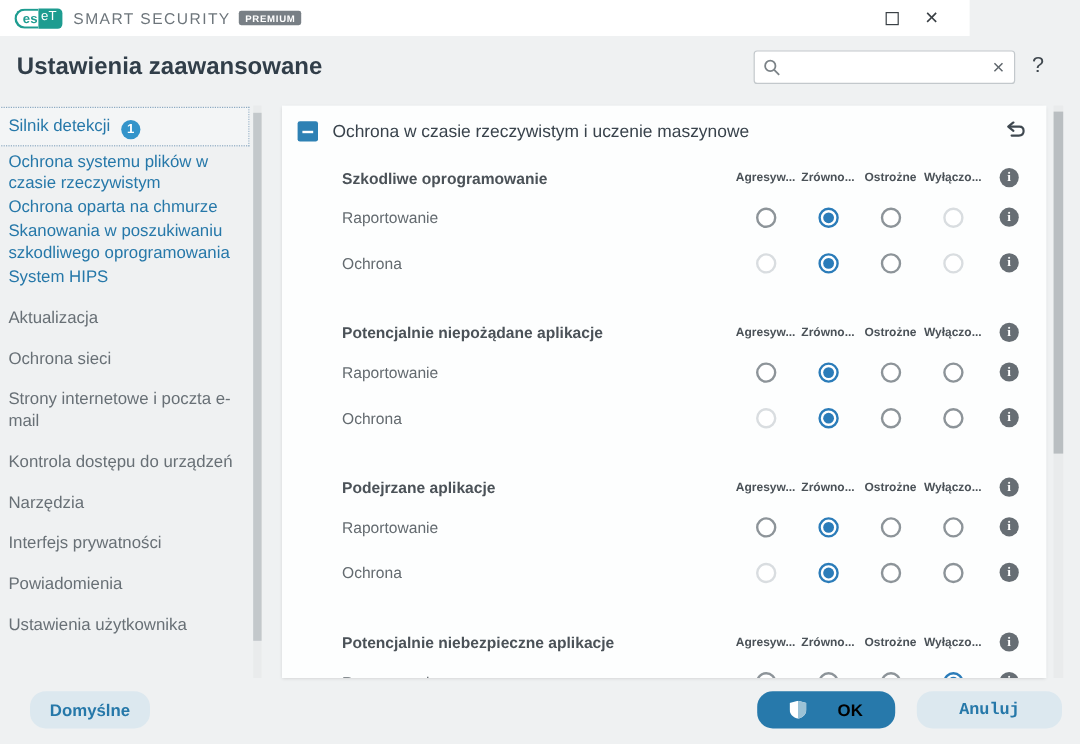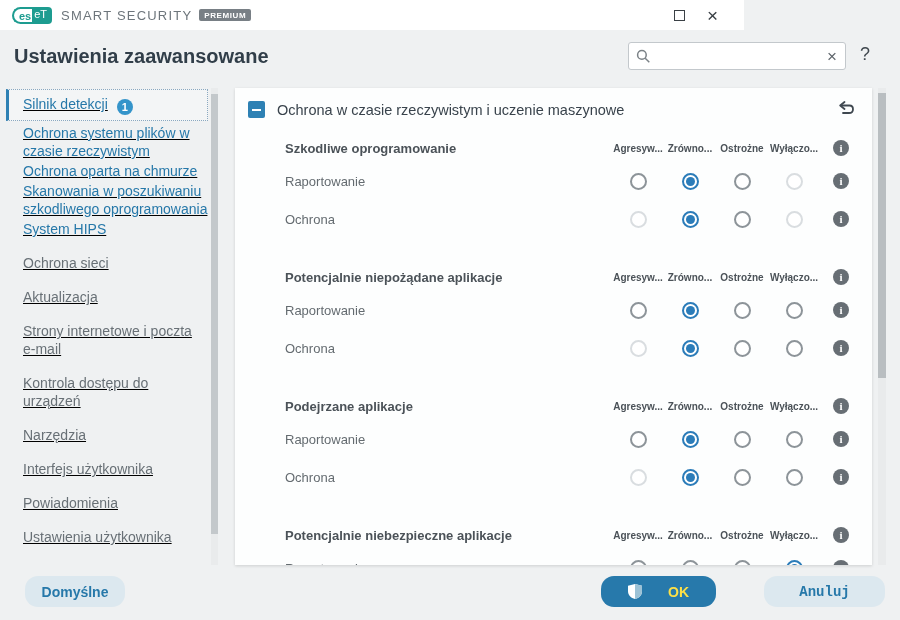--- a/index.html
+++ b/index.html
@@ -1,38 +1,38 @@
 <!DOCTYPE html>
 <html><head>
 <meta charset="utf-8">
 <style>
   * { margin:0; padding:0; box-sizing:border-box; }
   html,body { width:900px; height:620px; overflow:hidden; font-family:"Liberation Sans", sans-serif; background:#eff1f2; }
 
   
-  .titlebar { position:absolute; left:0; top:0; width:744px; height:30px; background:#ffffff; display:flex; align-items:center; padding:0 12px;text-align:center; }
+  .titlebar { position:absolute; left:0; top:0; width:808px; height:30px; background:#ffffff; display:flex; align-items:center; padding:0 12px;text-align:center; }
   .logo { display:flex; align-items:center; height:17px; }
   .logo-es { border:2px solid #1d9c90; border-right:none; border-radius:9px 0 0 9px; color:#1d9c90; font-size:11px; font-weight:700; padding:0 1px 1px 5px; height:17px; line-height:14px; }
   .logo-et { background:#1d9c90; border-radius:0 4px 4px 0; color:#fff; font-size:11px; font-weight:400; padding:0 5px 1px 2px; height:17px; line-height:14px; }
   .product-name { color:#6d757b; font-size:13px; letter-spacing:1.2px; margin-left:9px; }
   .premium-badge { background:#787f85; color:#fff; font-size:8px; font-weight:700; letter-spacing:.6px; padding:2px 5px 1px; border-radius:2px; margin-left:7px; }
   .win-controls { margin-left:auto; display:flex; align-items:center; gap:22px; padding-right:14px; }
   .max-icon { width:11px; height:11px; border:1.5px solid #3a4045; display:inline-block; }
   .close-icon { font-size:19px; color:#3a4045; line-height:11px; }
 
   
   .page-title { position:absolute; left:14px; top:45px; font-size:20px; font-weight:700; color:#313e49; }
   .search-box { position:absolute; left:628px; top:42px; width:218px; height:28px; background:#fff; border:1px solid #c3c8cc; border-radius:3px; display:flex; align-items:center; padding:0 7px; }
   .search-box input { flex:1; border:none; outline:none; font-size:13px; color:#3a4045; min-width:0; background:transparent; }
   .clear-x { color:#5f666c; font-size:17px; line-height:1; padding:0 1px; }
   .help-q { position:absolute; left:860px; top:44px; font-size:18px; color:#3f474e; font-weight:400; }
 
   
   .sidebar { position:absolute; left:0; top:88px; width:208px; height:477px; overflow:hidden; }
-  .nav-list { list-style:none; padding:1px 0 0 23px;text-decoration:underline; }
+  .nav-list { list-style:none; padding:1px 0 0 7px; }
   .nav-item { font-size:14px; line-height:18px; margin-bottom:2px; cursor:pointer; }
   .nav-item.gap { margin-top:16px; }
   .nav-item.blue { color:#2678a9; }
   .nav-item.muted { color:#687076; }
   .nav-item.selected { position:relative; margin-left:-17px; padding:5px 4px 5px 14px; border:1px dotted #8aa8c0; border-left:3px solid #2e81b4; background:#f3f5f6; margin-bottom:3px; }
   .badge { display:inline-flex; width:16px; height:16px; border-radius:50%; background:#3494ca; color:#fff; font-size:11px; font-weight:700; align-items:center; justify-content:center; margin-left:9px; vertical-align:-2px; }
   .sb-side { position:absolute; left:211px; top:88px; width:7px; height:477px; background:#e9ebec; }
   .sb-side-thumb { position:absolute; left:0; top:6px; width:7px; height:440px; background:#c3c8cb; }
 
   
@@ -59,21 +59,21 @@
 
   .info-i { width:16px; height:16px; border-radius:50%; background:#676e74; color:#fff; font-size:11px; font-weight:700; display:flex; align-items:center; justify-content:center; justify-self:center; cursor:pointer; font-family:"Liberation Serif", serif; }
 
   .sb-main { position:absolute; left:878px; top:88px; width:8px; height:477px; background:#e9ebec; }
   .sb-main-thumb { position:absolute; left:0; top:5px; width:8px; height:285px; background:#b9bec1; }
 
   
   .btn { position:absolute; top:576px; height:31px; border:none; border-radius:13px; font-family:"Liberation Sans", sans-serif; font-size:14px; font-weight:700; cursor:pointer; display:flex; align-items:center; justify-content:center; gap:5px; }
   .btn-light { background:#dce8ef; color:#2678a9; }
   .btn-defaults { left:25px; width:100px; }
-  .btn-ok { left:601px; width:115px; background:#2779ab; color:#fde047;gap:26px; }
+  .btn-ok { left:631px; width:115px; background:#2779ab; color:#000000;gap:26px; }
   .btn-cancel { left:764px; width:121px;font-family:Liberation Mono, monospace; }
 </style>
 </head>
 <body>
 
 <div class="titlebar">
   <div class="logo">
     <span class="logo-es">es</span>
     <span class="logo-et">eT</span>
   </div>
@@ -96,26 +96,26 @@
 </div>
 <span class="help-q">?</span>
 
 <div class="sidebar">
   <ul class="nav-list" id="nav-list">
       <li class="nav-item blue selected"><span>Silnik detekcji</span><span class="badge">1</span></li>
       <li class="nav-item blue"><span>Ochrona systemu plików w czasie rzeczywistym</span></li>
       <li class="nav-item blue"><span>Ochrona oparta na chmurze</span></li>
       <li class="nav-item blue"><span>Skanowania w poszukiwaniu szkodliwego oprogramowania</span></li>
       <li class="nav-item blue"><span>System HIPS</span></li>
+      <li class="nav-item muted gap"><span>Aktualizacja</span></li>
       <li class="nav-item muted gap"><span>Ochrona sieci</span></li>
-      <li class="nav-item muted gap"><span>Aktualizacja</span></li>
       <li class="nav-item muted gap"><span>Strony internetowe i poczta e-mail</span></li>
       <li class="nav-item muted gap"><span>Kontrola dostępu do urządzeń</span></li>
       <li class="nav-item muted gap"><span>Narzędzia</span></li>
-      <li class="nav-item muted gap"><span>Interfejs użytkownika</span></li>
+      <li class="nav-item muted gap"><span>Interfejs prywatności</span></li>
       <li class="nav-item muted gap"><span>Powiadomienia</span></li>
       <li class="nav-item muted gap"><span>Ustawienia użytkownika</span></li>
     </ul>
 </div>
 <div class="sb-side">
   <div class="sb-side-thumb"></div>
 </div>
 
 <div class="panel">
   <div class="group-head">

